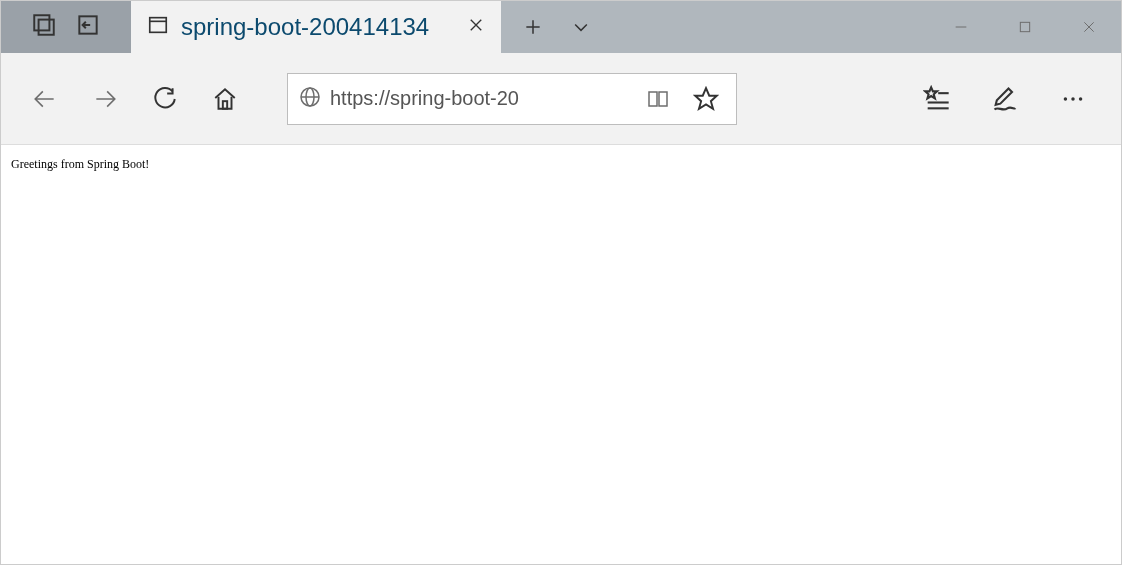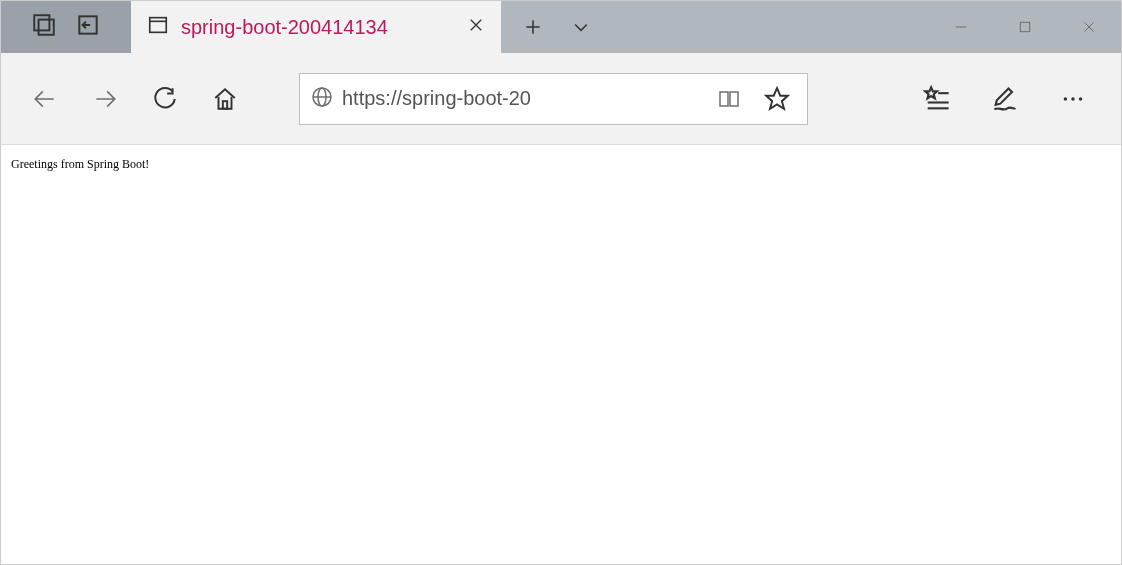--- a/index.html
+++ b/index.html
@@ -34,22 +34,22 @@
       display: flex;
       align-items: center;
       padding: 0 16px;
       gap: 12px;
       min-width: 370px;
     }
     .tab svg, .titlebar svg {
       flex-shrink: 0;
     }
     .tab-title {
-      font-size: 20px;
-      color: #be185d;
+      font-size: 24px;
+      color: #0c4a6e;
       flex: 1;
       white-space: nowrap;
       overflow: hidden;
     }
     .tab-actions {
       display: flex;
       align-items: center;
       padding: 0 8px;
     }
     .tab-action-btn {
@@ -88,23 +88,23 @@
       align-items: center;
       justify-content: center;
     }
     .address-bar {
       display: flex;
       align-items: center;
       border: 1px solid #bdbdbd;
       background: #fff;
       height: 52px;
       padding: 0 10px;
-      margin-left: 40px;
+      margin-left: 28px;
       gap: 8px;
-      width: 509px;
+      width: 450px;
     }
     .address-text {
       font-size: 20px;
       color: #555;
       flex: 1;
       white-space: nowrap;
       overflow: hidden;
     }
     .addr-btn {
       width: 40px;

